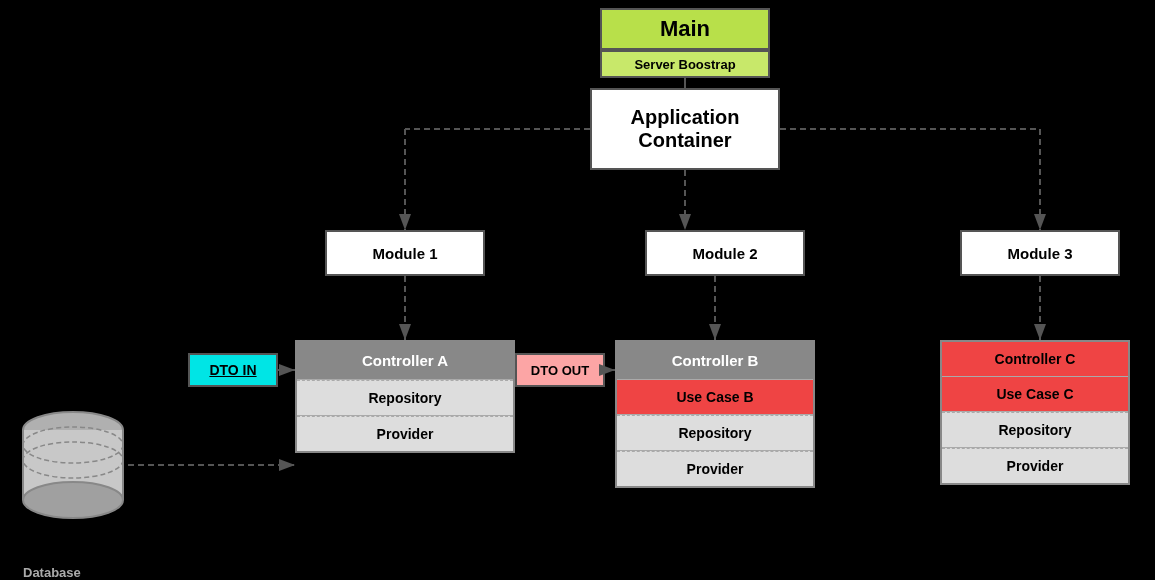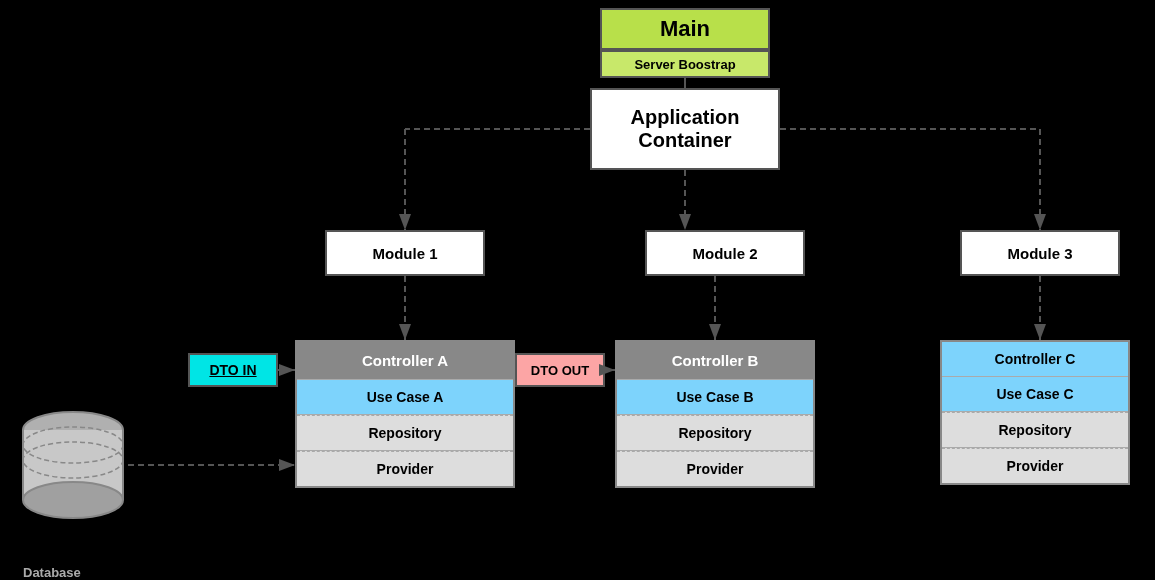--- a/index.html
+++ b/index.html
@@ -109,21 +109,21 @@
       background: #e0e0e0;
     }
     .inner-row:last-child { border-bottom: none; }
     .inner-row-dark {
       background: #888;
       color: #fff;
       font-size: 15px;
       padding: 10px 0;
     }
     .inner-row-light {
-      background: #7dd3fc;
+      background: #ef4444;
       color: #000;
       padding: 9px 0;
       text-align: center;
     }
     .inner-row-lighter {
       background: #ddd;
       color: #000;
       padding: 9px 4px;
       border-top: 1px dashed #aaa;
     }
@@ -211,23 +211,20 @@
     <span>Module 2</span>
   </div>
 
   <div class="box box-module box-module3">
     <span>Module 3</span>
   </div>
 
   <div class="inner-container module1-inner">
     <div class="inner-row inner-row-dark">
       <span>Controller A</span>
-    </div>
-    <div class="inner-row inner-row-light">
-      <span>Use Case A</span>
     </div>
     <div class="inner-row inner-row-lighter">
       <span>Repository</span>
     </div>
     <div class="inner-row inner-row-lighter">
       <span>Provider</span>
     </div>
   </div>
 
   <div class="inner-container module2-inner">

